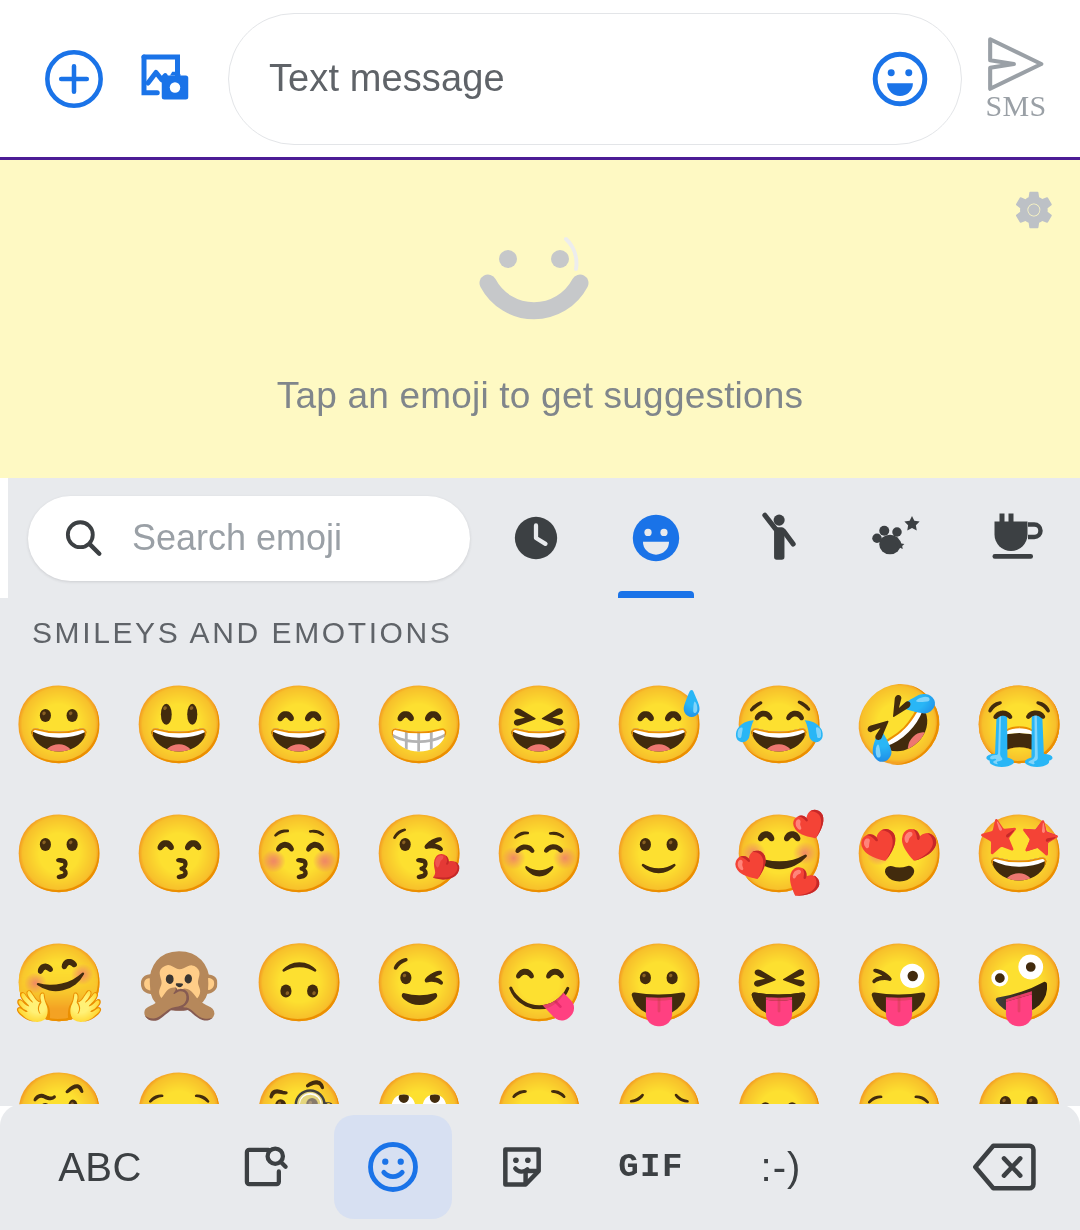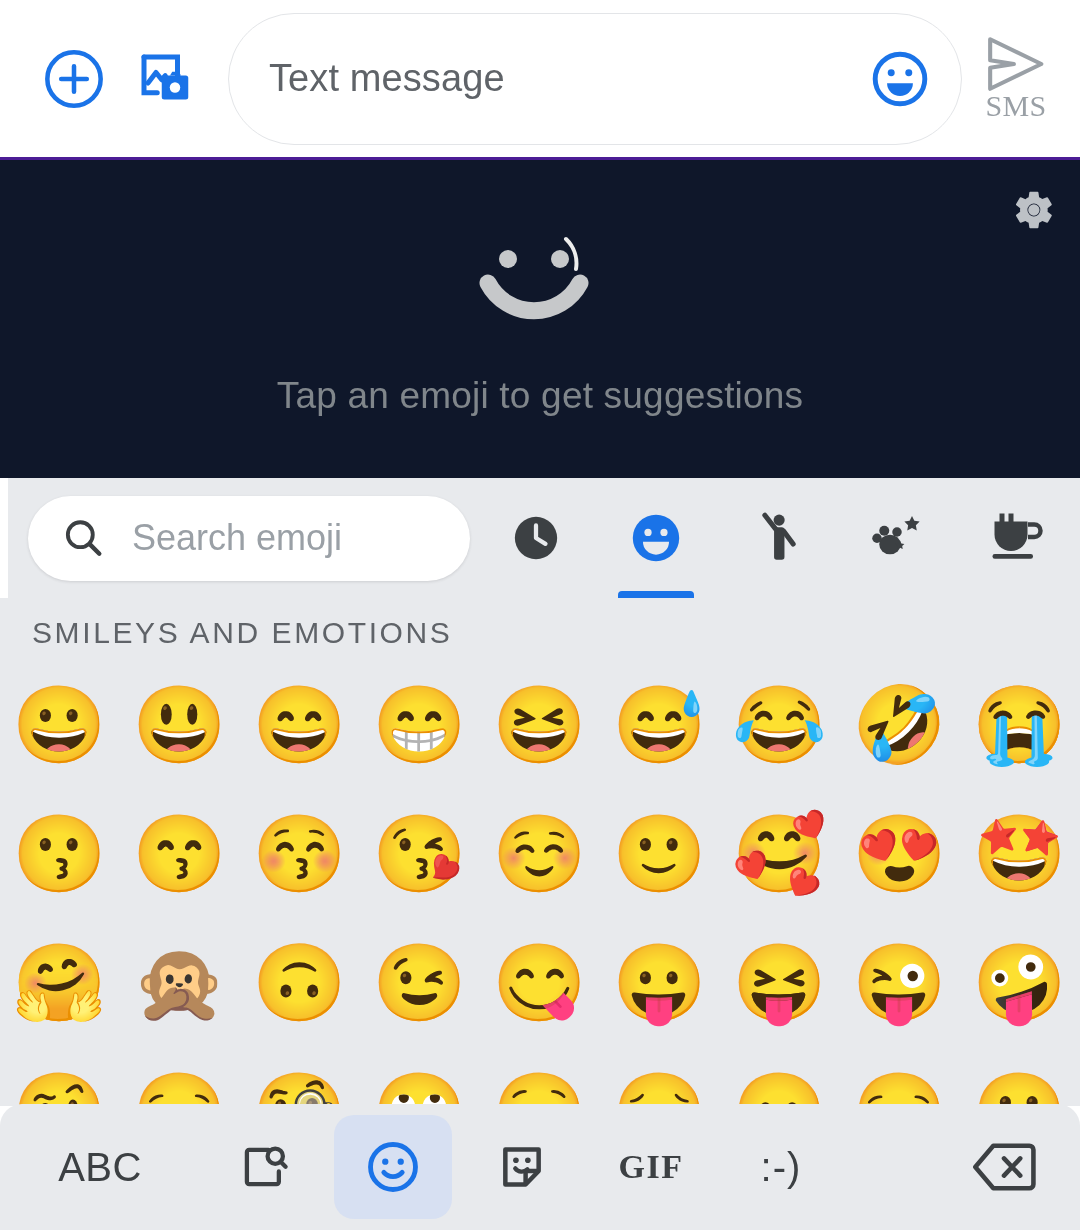--- a/index.html
+++ b/index.html
@@ -54,21 +54,21 @@
   }
   .send-label {
     font-size: 30px; color: #9aa0a6;
     margin-top: -4px; letter-spacing: 0.3px; font-family: Liberation Serif, serif;
   }
 
   
   .suggest-panel {
     position: absolute; top: 160px; left: 0;
     width: 1080px; height: 318px;
-    background: #0f172a;
+    background: #fef9c3;
   }
   .gear-btn {
     position: absolute; top: 22px; right: 18px;
     width: 56px; height: 56px;
     display: flex; align-items: center; justify-content: center;
     cursor: pointer;
   }
   .suggest-center {
     position: absolute; top: 0; left: 0;
     width: 1080px; height: 318px;
@@ -174,21 +174,21 @@
   .kb-emoji-key {
     width: 118px; height: 104px;
     background: #d7e0f2;
     border-radius: 20px;
     margin: 0 6px;
   }
   .kb-gif {
     width: 130px; height: 126px;
     font-size: 34px; font-weight: bold;
     color: #3c4043; letter-spacing: 1.5px;
-    font-family: Liberation Serif, serif;
+    font-family: Liberation Mono, monospace;
   }
   .kb-kaomoji {
     width: 130px; height: 126px;
     font-size: 40px; color: #3c4043;
     letter-spacing: 1px;
   }
   .kb-spacer { flex: 1; }
   .kb-backspace { width: 150px; height: 126px; }
 </style>
 </head>

